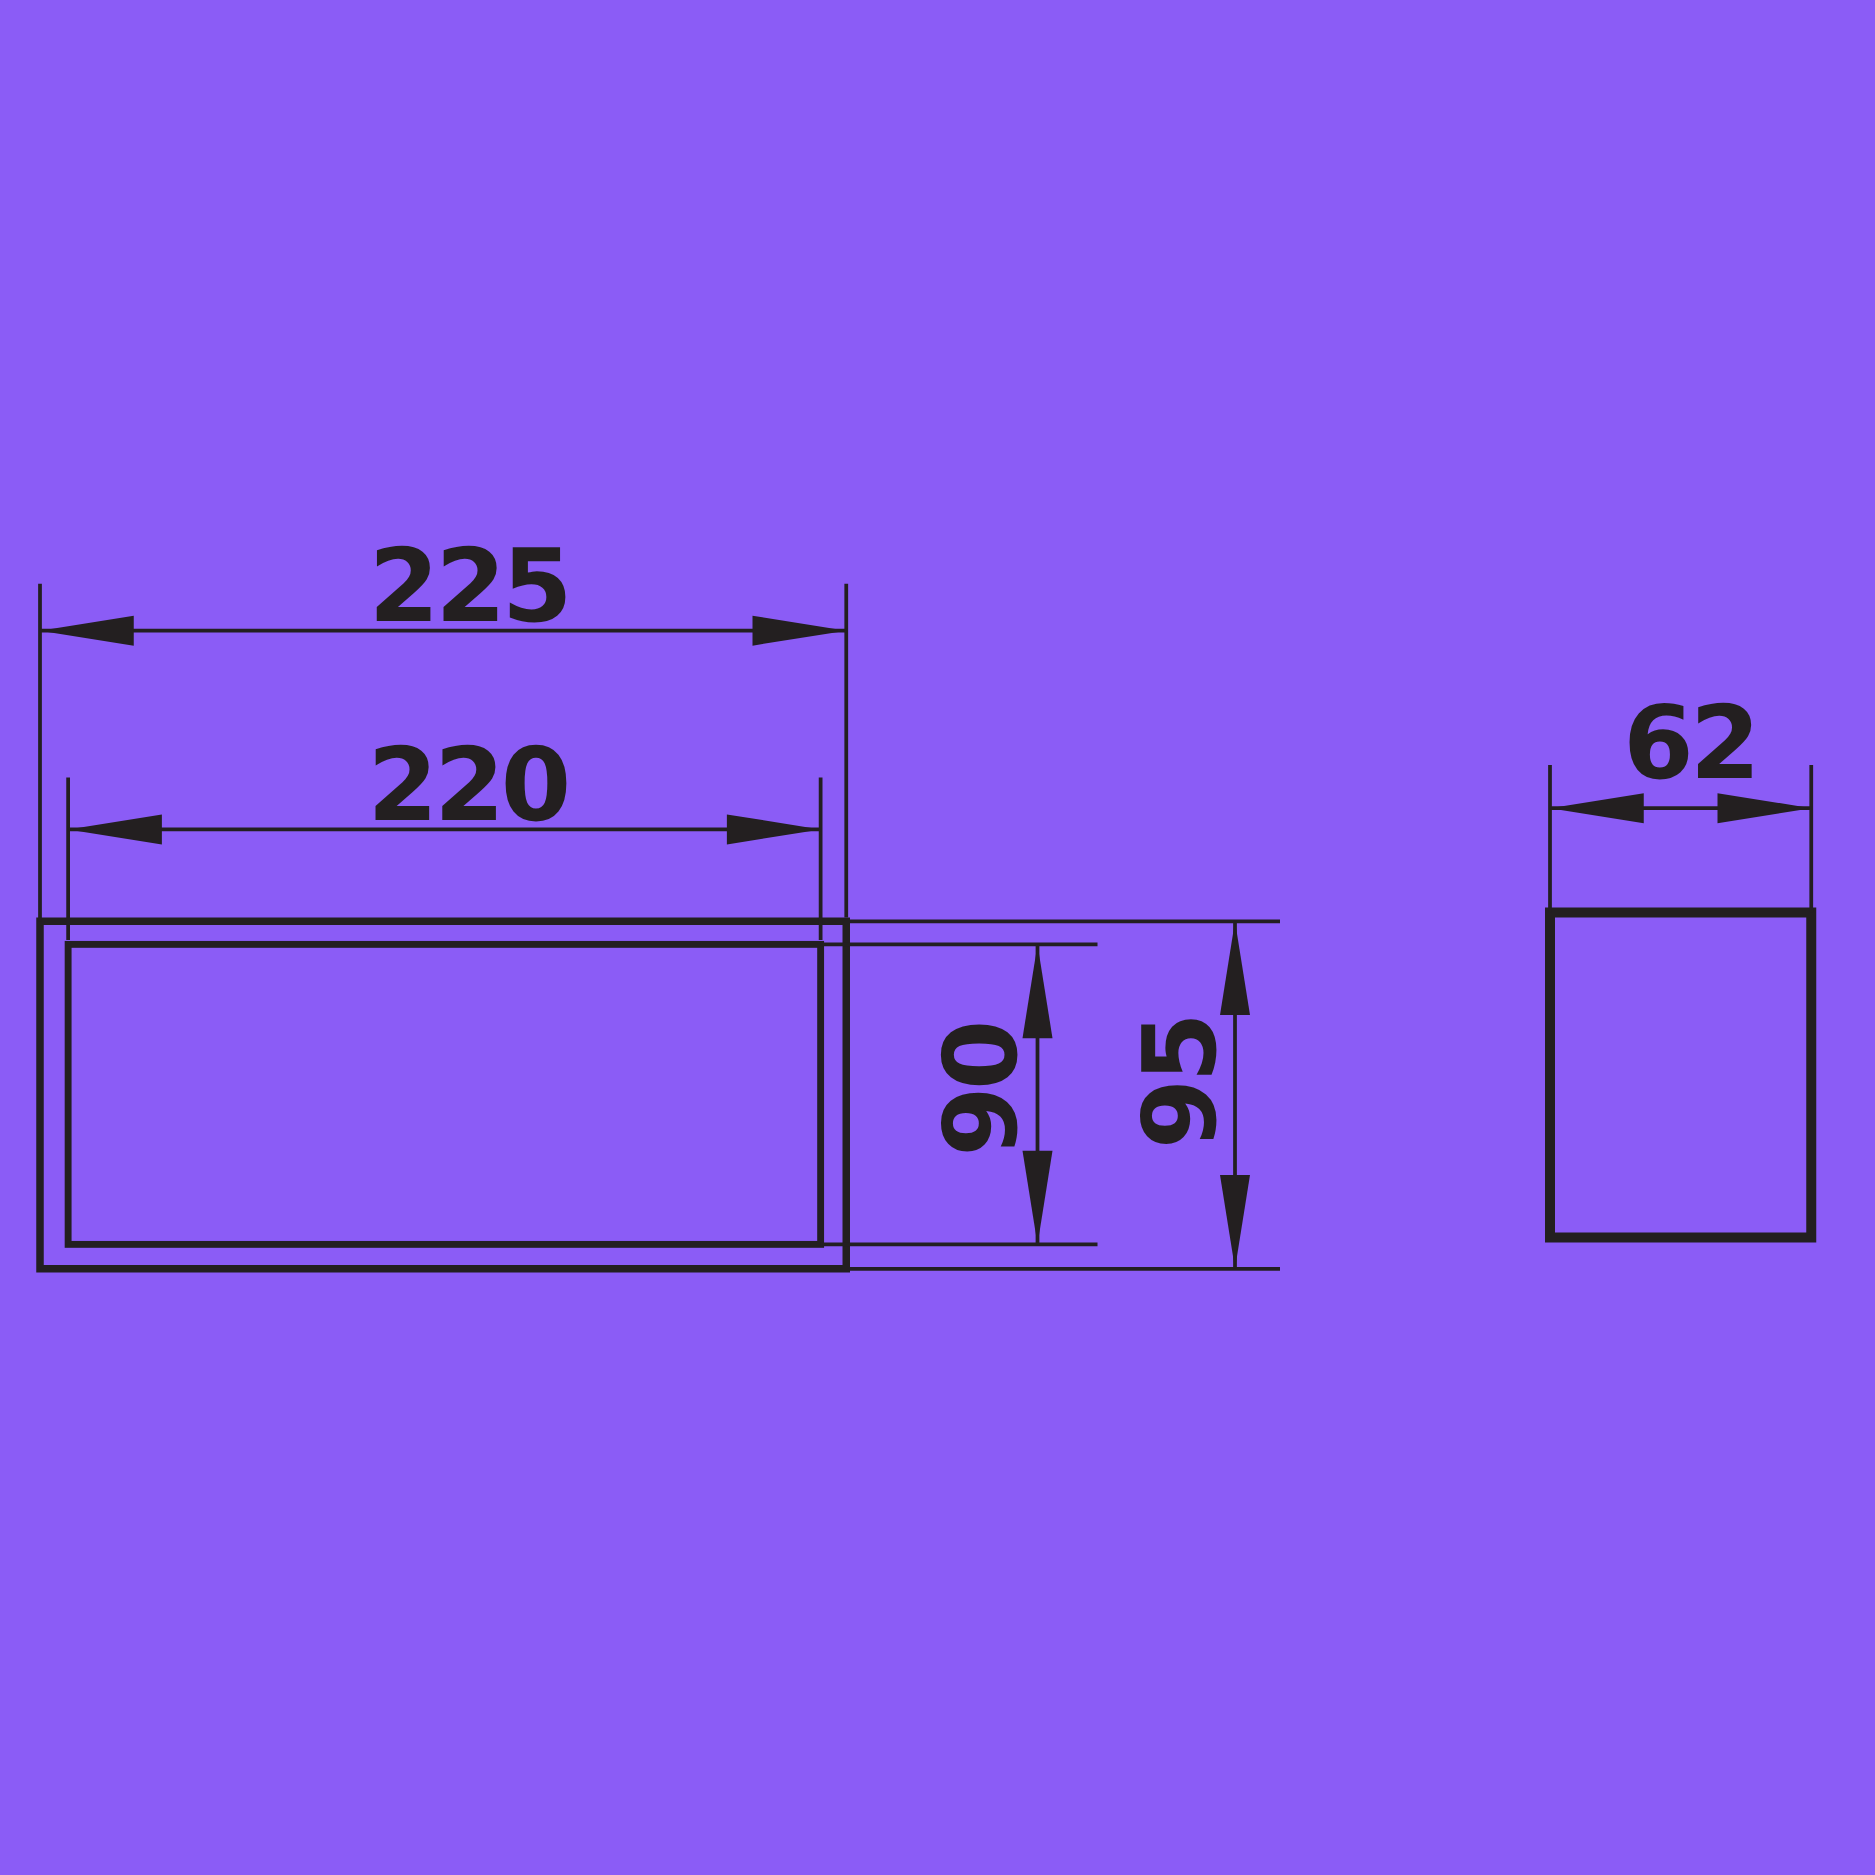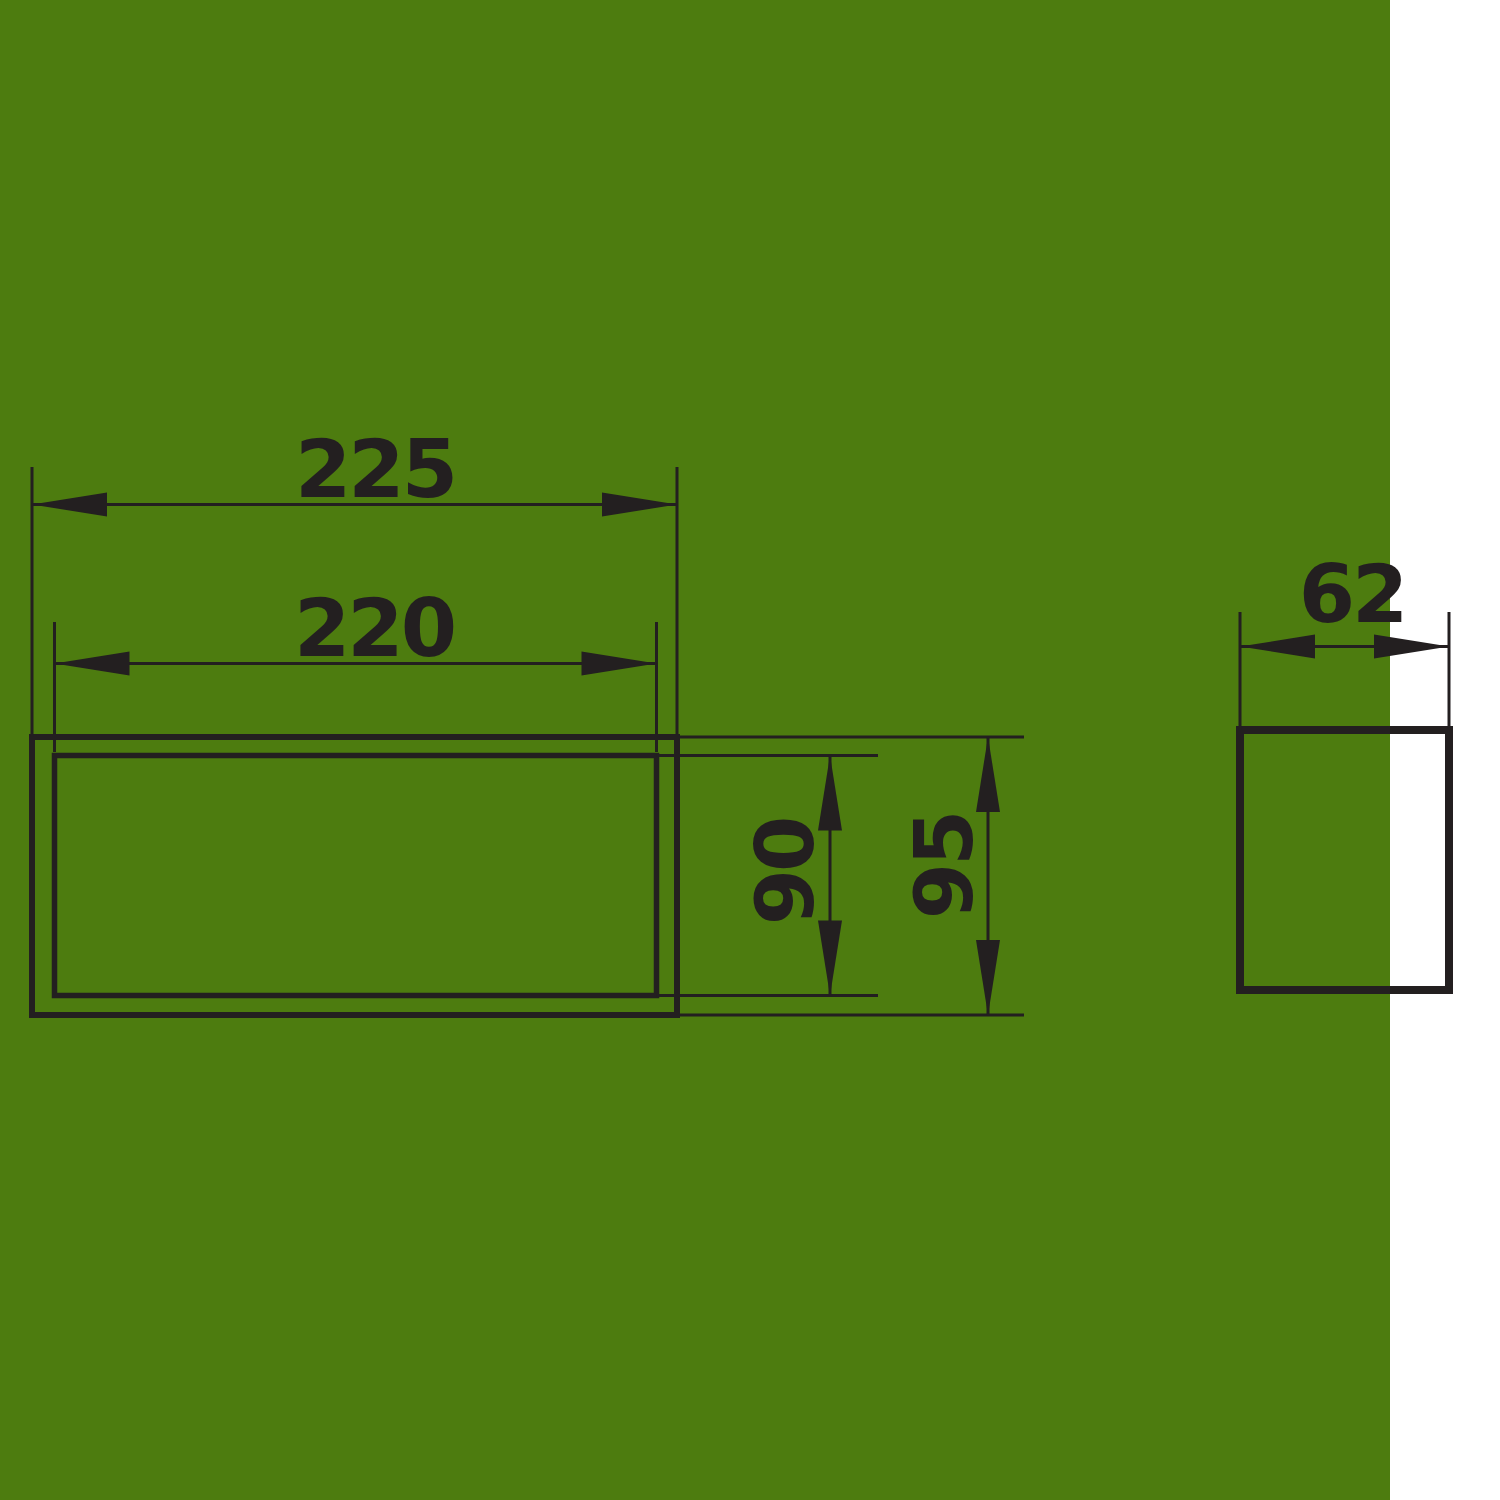--- a/index.html
+++ b/index.html
@@ -5,23 +5,23 @@
   html, body {
     margin: 0;
     padding: 0;
     width: 1500px;
     height: 1500px;
     background: #ffffff;
     font-family: "DejaVu Sans", sans-serif;
   }
   .canvas-wrap {
     position: relative;
-    width: 1390px;
+    width: 1500px;
     height: 1500px;
-    background: #4d7c0f;
+    background: #8b5cf6;
   }
   svg {
     display: block;
   }
   .object-line {
     fill: none;
     stroke: #231f20;
   }
   .thin-line {
     fill: none;

